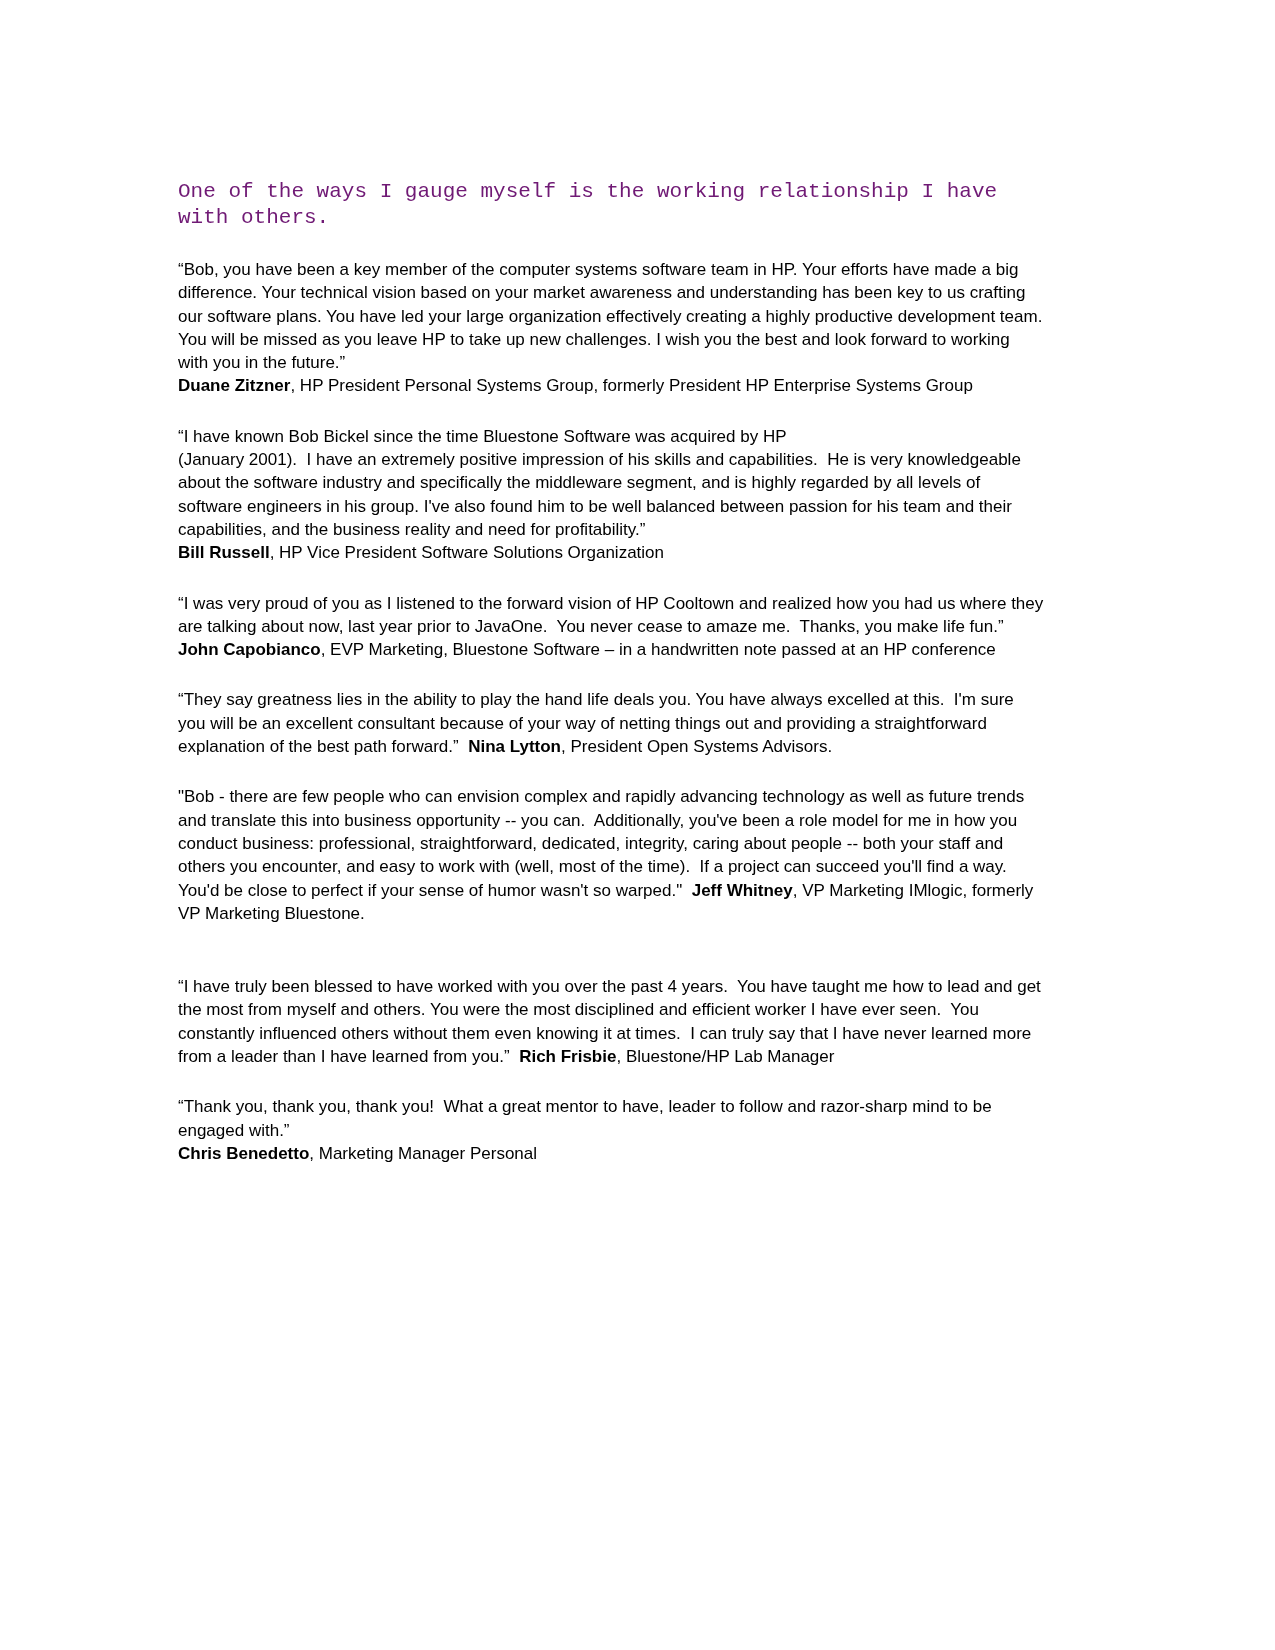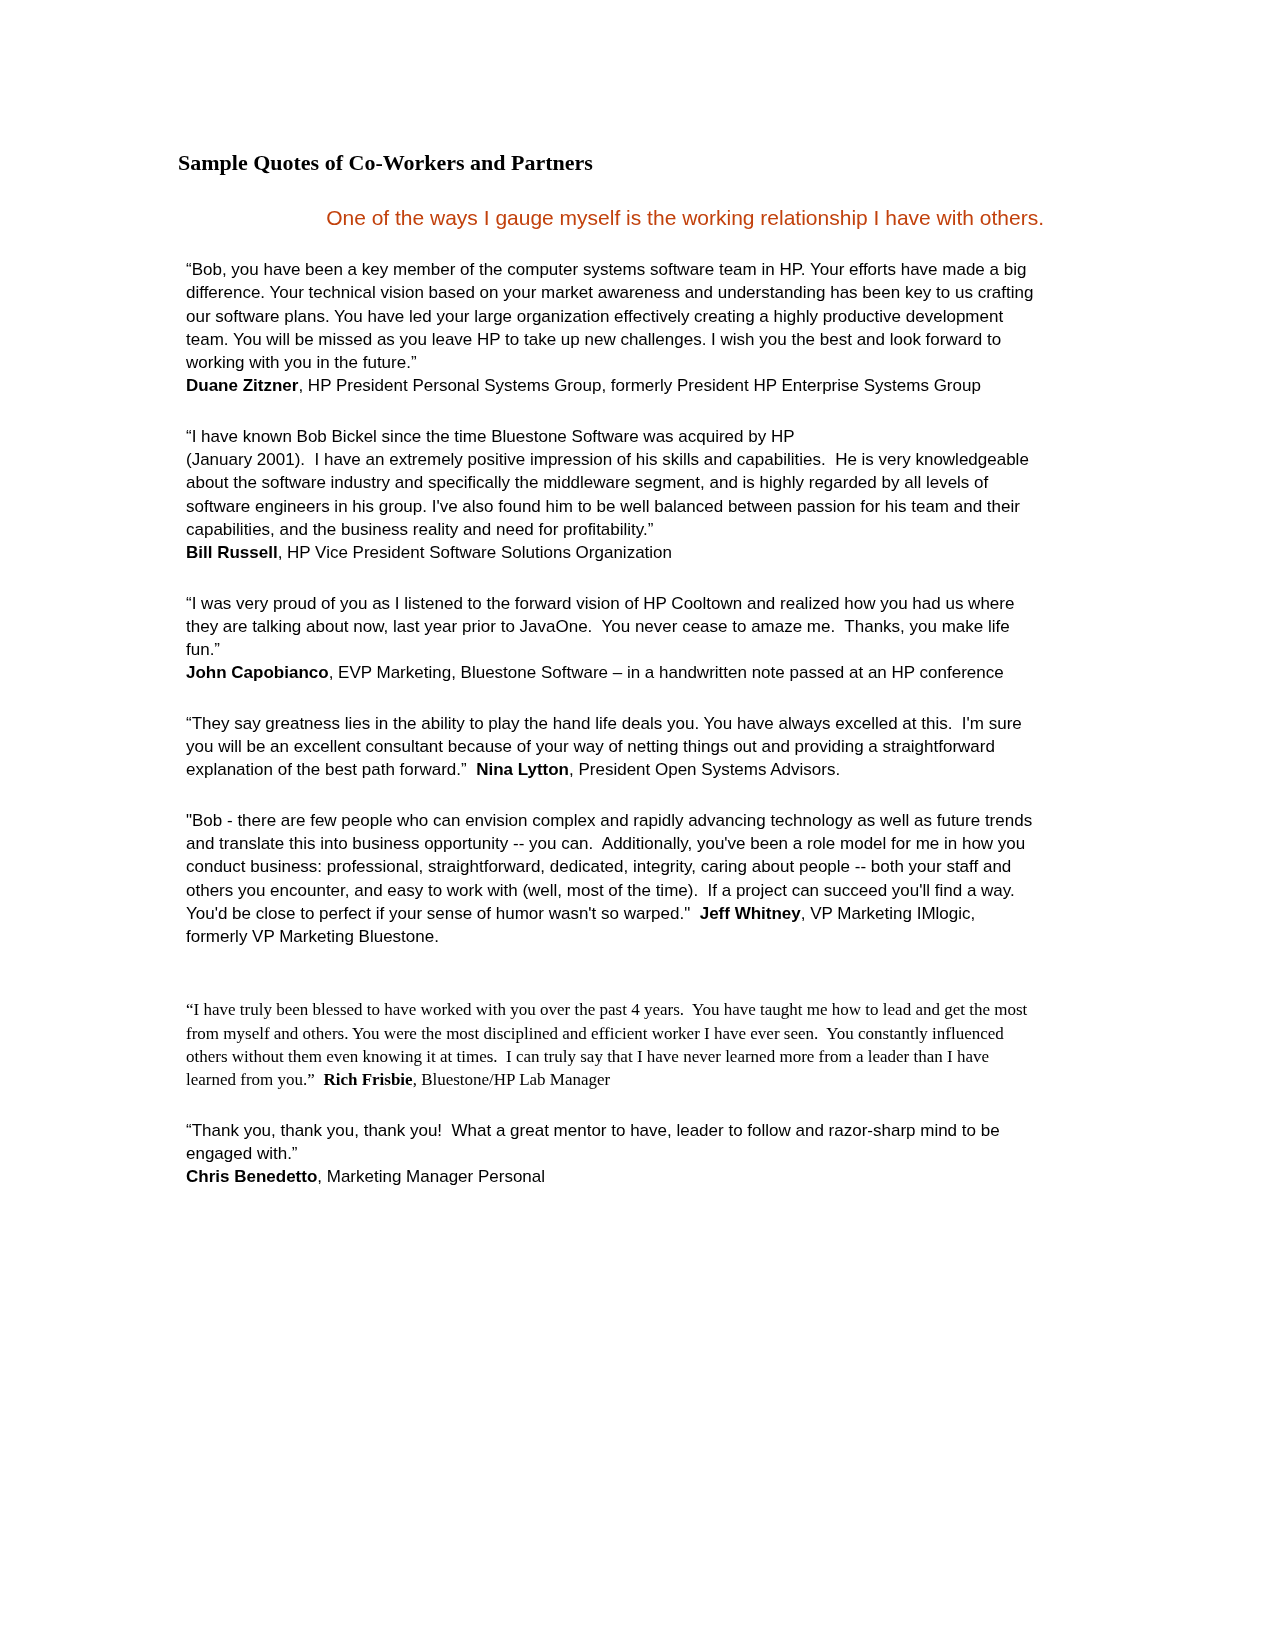--- a/index.html
+++ b/index.html
@@ -23,53 +23,50 @@
   }
   .doc-title {
     font-family: "Liberation Serif", serif;
     font-weight: bold;
     font-size: 22px;
     line-height: 26px;
     margin: 0;
     color: #000000;
   }
   .doc-intro {
-    font-family: Liberation Sans, sans-serif;
+    font-family: Liberation Mono, monospace;
     font-size: 21px;
     line-height: 26px;
     margin: 29px 0 0 0;
-    color: #c2410c;
-    text-align: right;
+    color: #701a75;
   }
   .quotes-list {
-    margin: 8px;
+    margin: 0;
     padding: 0;
   }
   .quote {
     font-family: "Liberation Sans", sans-serif;
     font-size: 17px;
     line-height: 23.3px;
     margin: 27px 0 0 0;
     white-space: pre-wrap;
     color: #000000;
   }
   .quote.gap {
     margin-top: 50px;
-    font-family: Liberation Serif, serif;
   }
   .quote .bold {
     font-weight: bold;
   }
 </style>
 </head>
 <body>
 
 <div class="page">
   <div class="content">
-    <h1 class="doc-title">Sample Quotes of Co-Workers and Partners</h1>
     <p class="doc-intro">One of the ways I gauge myself is the working relationship I have with others.</p>
     <div class="quotes-list">
         <p class="quote"><span class="">“Bob, you have been a key member of the computer systems software team in HP. Your efforts have made a big difference. Your technical vision based on your market awareness and understanding has been key to us crafting our software plans. You have led your large organization effectively creating a highly productive development team. You will be missed as you leave HP to take up new challenges. I wish you the best and look forward to working with you in the future.”</span><br><span class="bold">Duane Zitzner</span><span class="">, HP President Personal Systems Group, formerly President HP Enterprise Systems Group</span></p>
         <p class="quote"><span class="">“I have known Bob Bickel since the time Bluestone Software was acquired by HP</span><br><span class="">(January 2001).  I have an extremely positive impression of his skills and capabilities.  He is very knowledgeable about the software industry and specifically the middleware segment, and is highly regarded by all levels of software engineers in his group. I've also found him to be well balanced between passion for his team and their capabilities, and the business reality and need for profitability.”</span><br><span class="bold">Bill Russell</span><span class="">, HP Vice President Software Solutions Organization</span></p>
         <p class="quote"><span class="">“I was very proud of you as I listened to the forward vision of HP Cooltown and realized how you had us where they are talking about now, last year prior to JavaOne.  You never cease to amaze me.  Thanks, you make life fun.”</span><br><span class="bold">John Capobianco</span><span class="">, EVP Marketing, Bluestone Software – in a handwritten note passed at an HP conference</span></p>
         <p class="quote"><span class="">“They say greatness lies in the ability to play the hand life deals you. You have always excelled at this.  I'm sure you will be an excellent consultant because of your way of netting things out and providing a straightforward explanation of the best path forward.”  </span><span class="bold">Nina Lytton</span><span class="">, President Open Systems Advisors.</span></p>
         <p class="quote"><span class="">"Bob - there are few people who can envision complex and rapidly advancing technology as well as future trends and translate this into business opportunity -- you can.  Additionally, you've been a role model for me in how you conduct business: professional, straightforward, dedicated, integrity, caring about people -- both your staff and others you encounter, and easy to work with (well, most of the time).  If a project can succeed you'll find a way.  You'd be close to perfect if your sense of humor wasn't so warped."  </span><span class="bold">Jeff Whitney</span><span class="">, VP Marketing IMlogic, formerly VP Marketing Bluestone.</span></p>
         <p class="quote gap"><span class="">“I have truly been blessed to have worked with you over the past 4 years.  You have taught me how to lead and get the most from myself and others. You were the most disciplined and efficient worker I have ever seen.  You constantly influenced others without them even knowing it at times.  I can truly say that I have never learned more from a leader than I have learned from you.”  </span><span class="bold">Rich Frisbie</span><span class="">, Bluestone/HP Lab Manager</span></p>
         <p class="quote"><span class="">“Thank you, thank you, thank you!  What a great mentor to have, leader to follow and razor-sharp mind to be engaged with.”</span><br><span class="bold">Chris Benedetto</span><span class="">, Marketing Manager Personal</span></p>
       </div>

